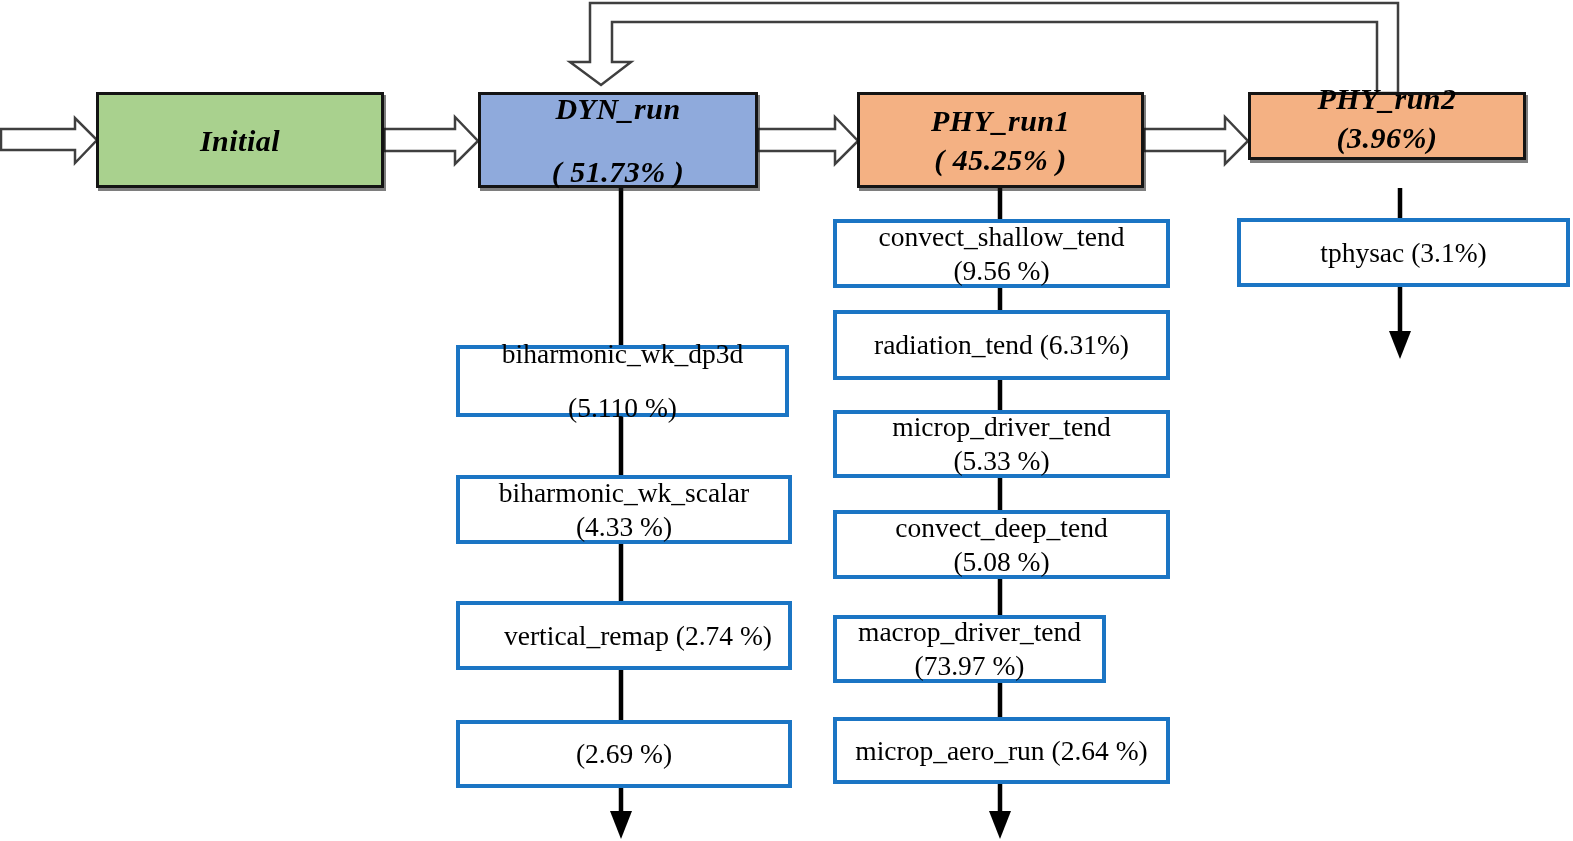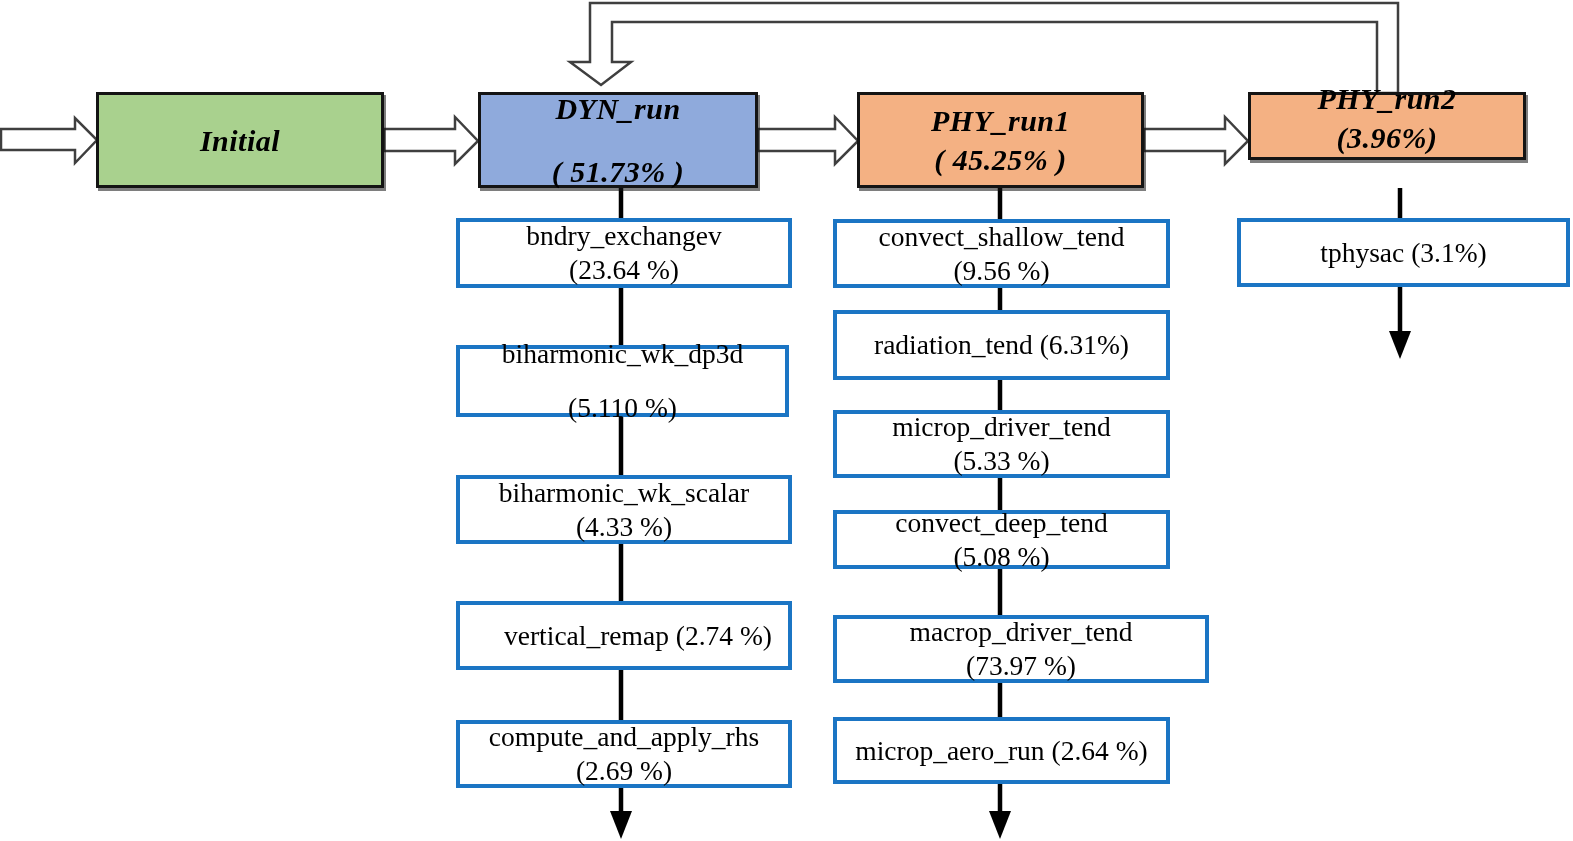--- a/index.html
+++ b/index.html
@@ -70,58 +70,53 @@
   <div class="node main-node fill-orange" style="left:857px; top:92px; width:287px; height:96px;">
     <div>PHY_run1</div>
     <div>( 45.25% )</div>
   </div>
 
   <div class="node main-node fill-orange" style="left:1248px; top:92px; width:278px; height:68px;justify-content:flex-end;">
     <div>PHY_run2</div>
     <div>(3.96%)</div>
   </div>
 
-  <div class="node sub-node" style="left:456px; top:218px; width:336px; height:70px;">
-    <span>bndry_exchangev</span>
-    <span>(23.64 %)</span>
-  </div>
   <div class="node sub-node" style="left:456px; top:345px; width:333px; height:72px;gap:20px;">
     <span>biharmonic_wk_dp3d</span>
     <span>(5.110 %)</span>
   </div>
   <div class="node sub-node" style="left:456px; top:475px; width:336px; height:69px;">
     <span>biharmonic_wk_scalar</span>
     <span>(4.33 %)</span>
   </div>
   <div class="node sub-node" style="left:456px; top:601px; width:336px; height:69px;padding-left:28px;">
     <span>vertical_remap (2.74 %)</span>
 
   </div>
   <div class="node sub-node" style="left:456px; top:720px; width:336px; height:68px;">
-    <span>compute_and_apply_rhs</span>
     <span>(2.69 %)</span>
   </div>
 
   <div class="node sub-node" style="left:833px; top:219px; width:337px; height:69px;">
     <span>convect_shallow_tend</span>
     <span>(9.56 %)</span>
   </div>
   <div class="node sub-node" style="left:833px; top:310px; width:337px; height:70px;">
     <span>radiation_tend (6.31%)</span>
 
   </div>
   <div class="node sub-node" style="left:833px; top:410px; width:337px; height:68px;">
     <span>microp_driver_tend</span>
     <span>(5.33 %)</span>
   </div>
-  <div class="node sub-node" style="left:833px; top:510px; width:337px; height:59px;">
+  <div class="node sub-node" style="left:833px; top:510px; width:337px; height:69px;">
     <span>convect_deep_tend</span>
     <span>(5.08 %)</span>
   </div>
-  <div class="node sub-node" style="left:833px; top:615px; width:376px; height:68px;">
+  <div class="node sub-node" style="left:833px; top:615px; width:273px; height:68px;">
     <span>macrop_driver_tend</span>
     <span>(73.97 %)</span>
   </div>
   <div class="node sub-node" style="left:833px; top:717px; width:337px; height:67px;">
     <span>microp_aero_run (2.64 %)</span>
 
   </div>
 
   <div class="node sub-node" style="left:1237px; top:218px; width:333px; height:69px;">
     <span>tphysac (3.1%)</span>

